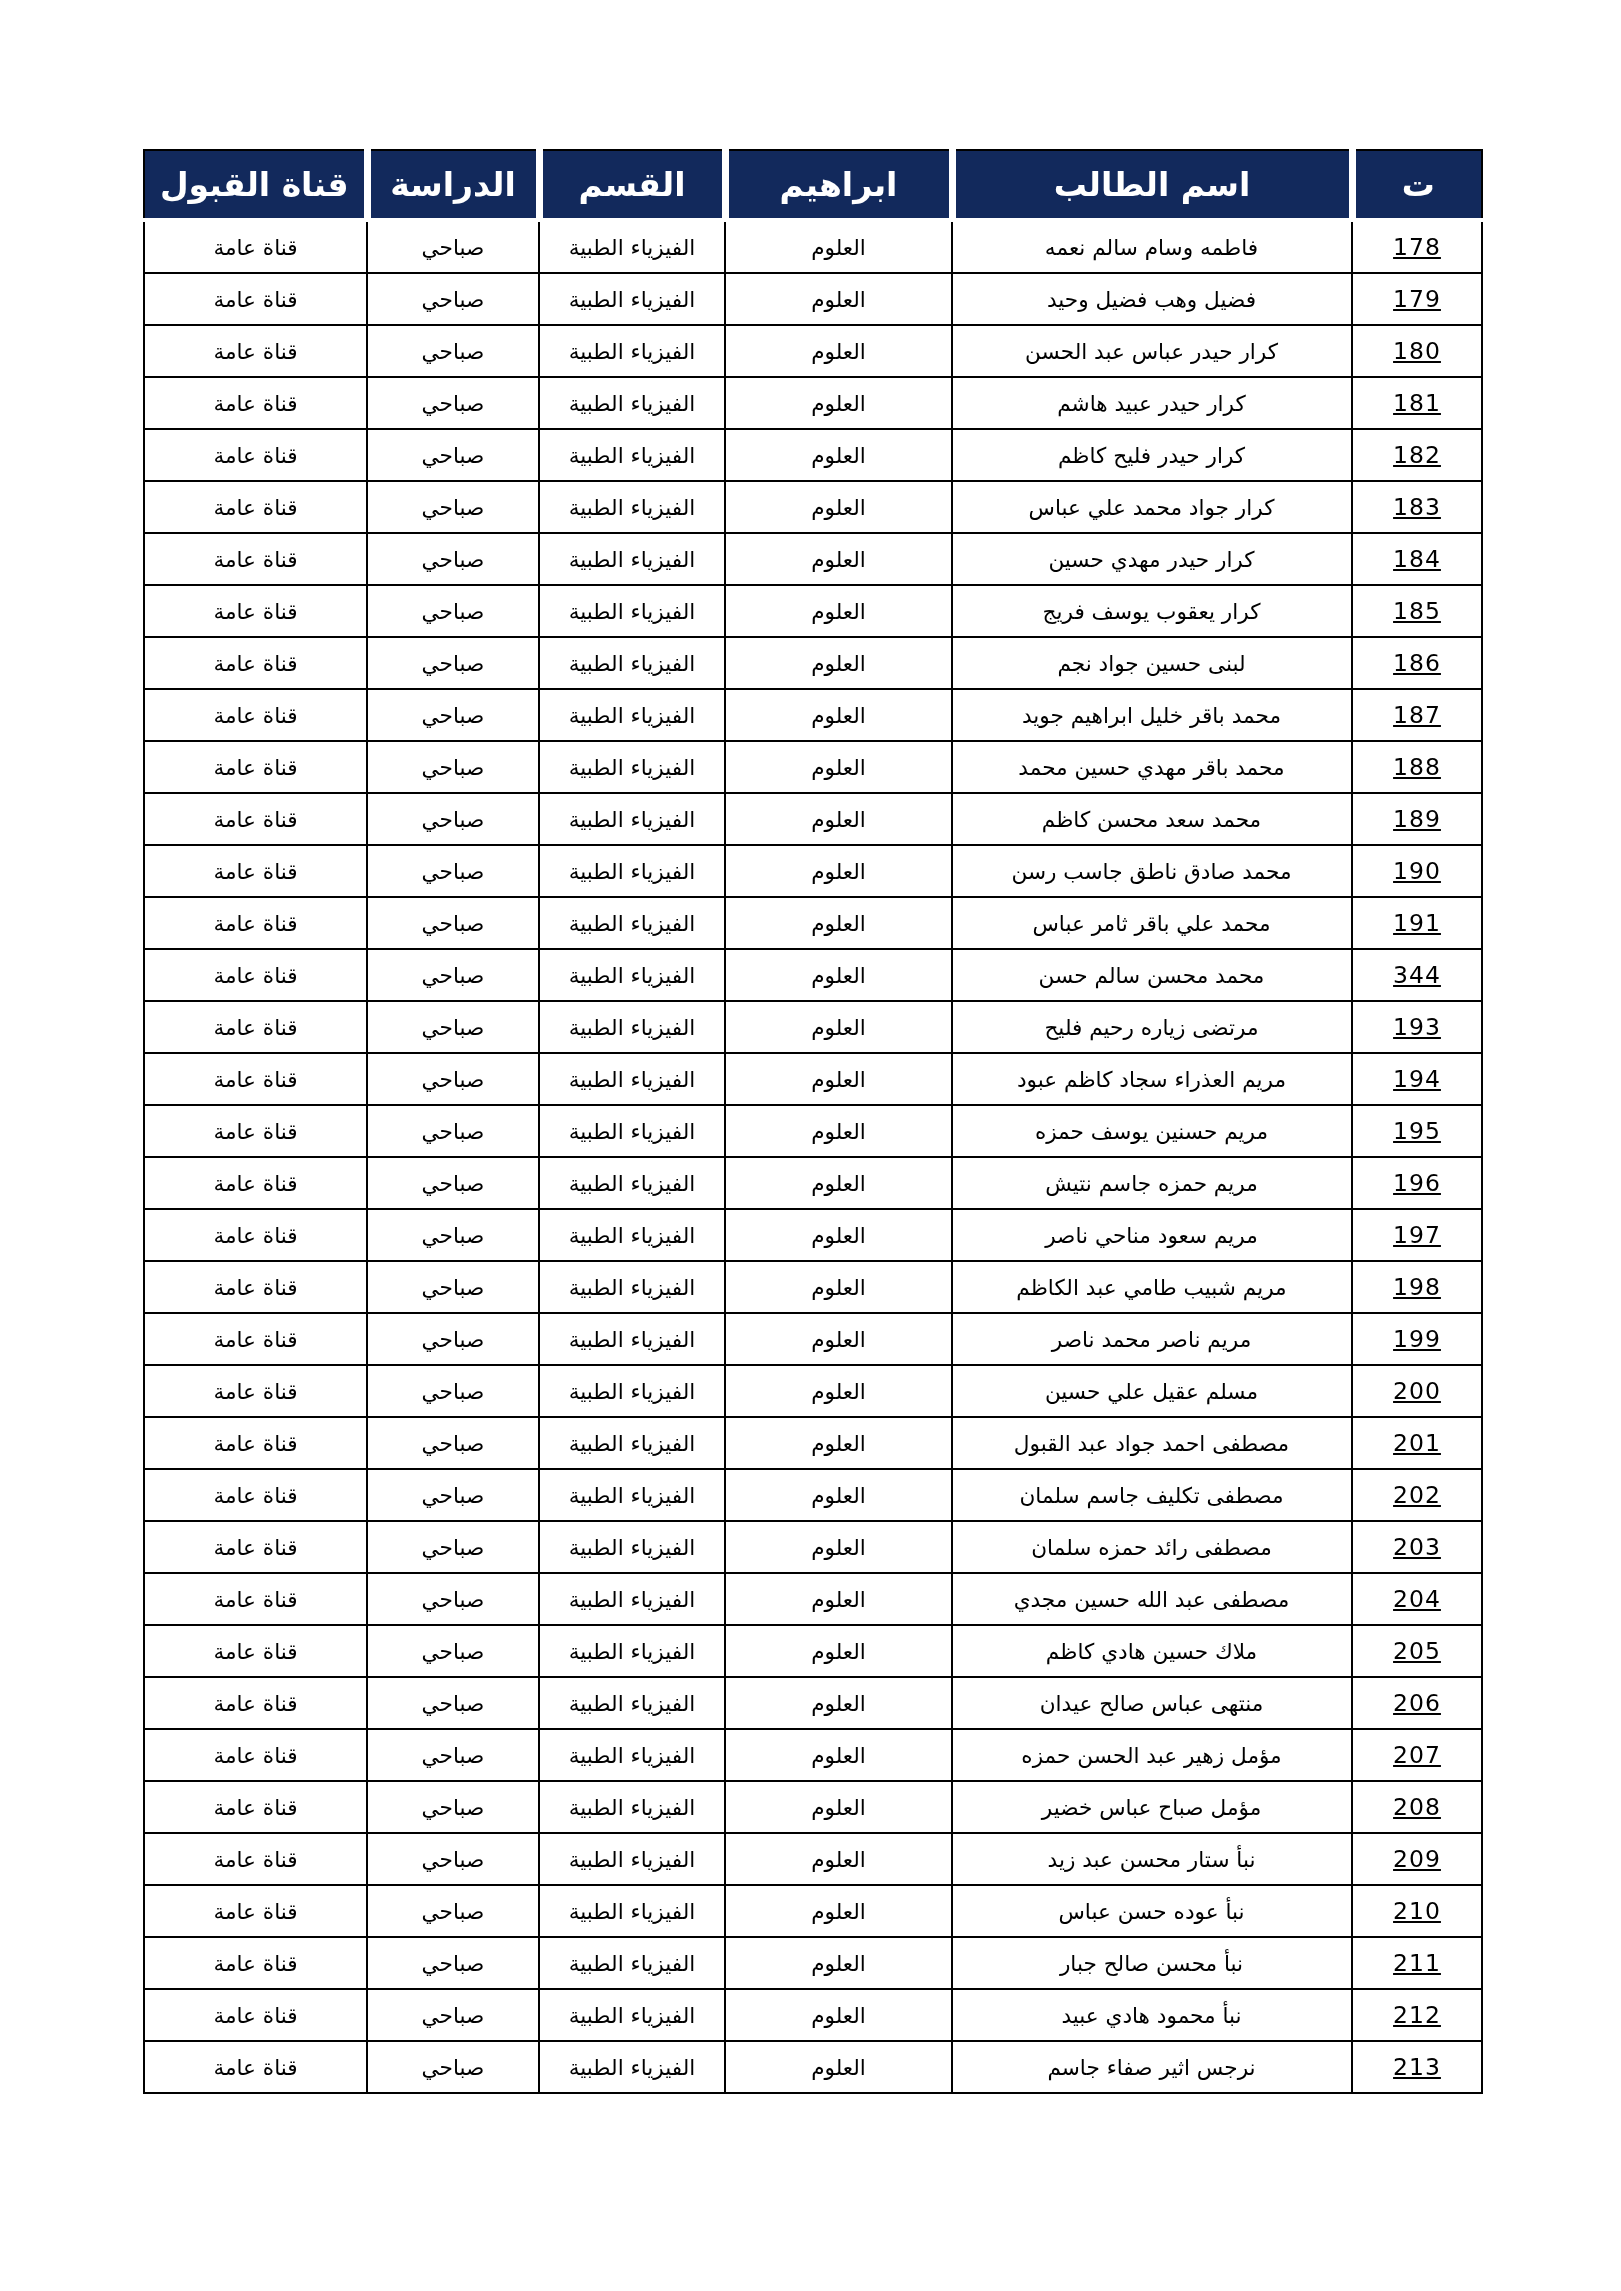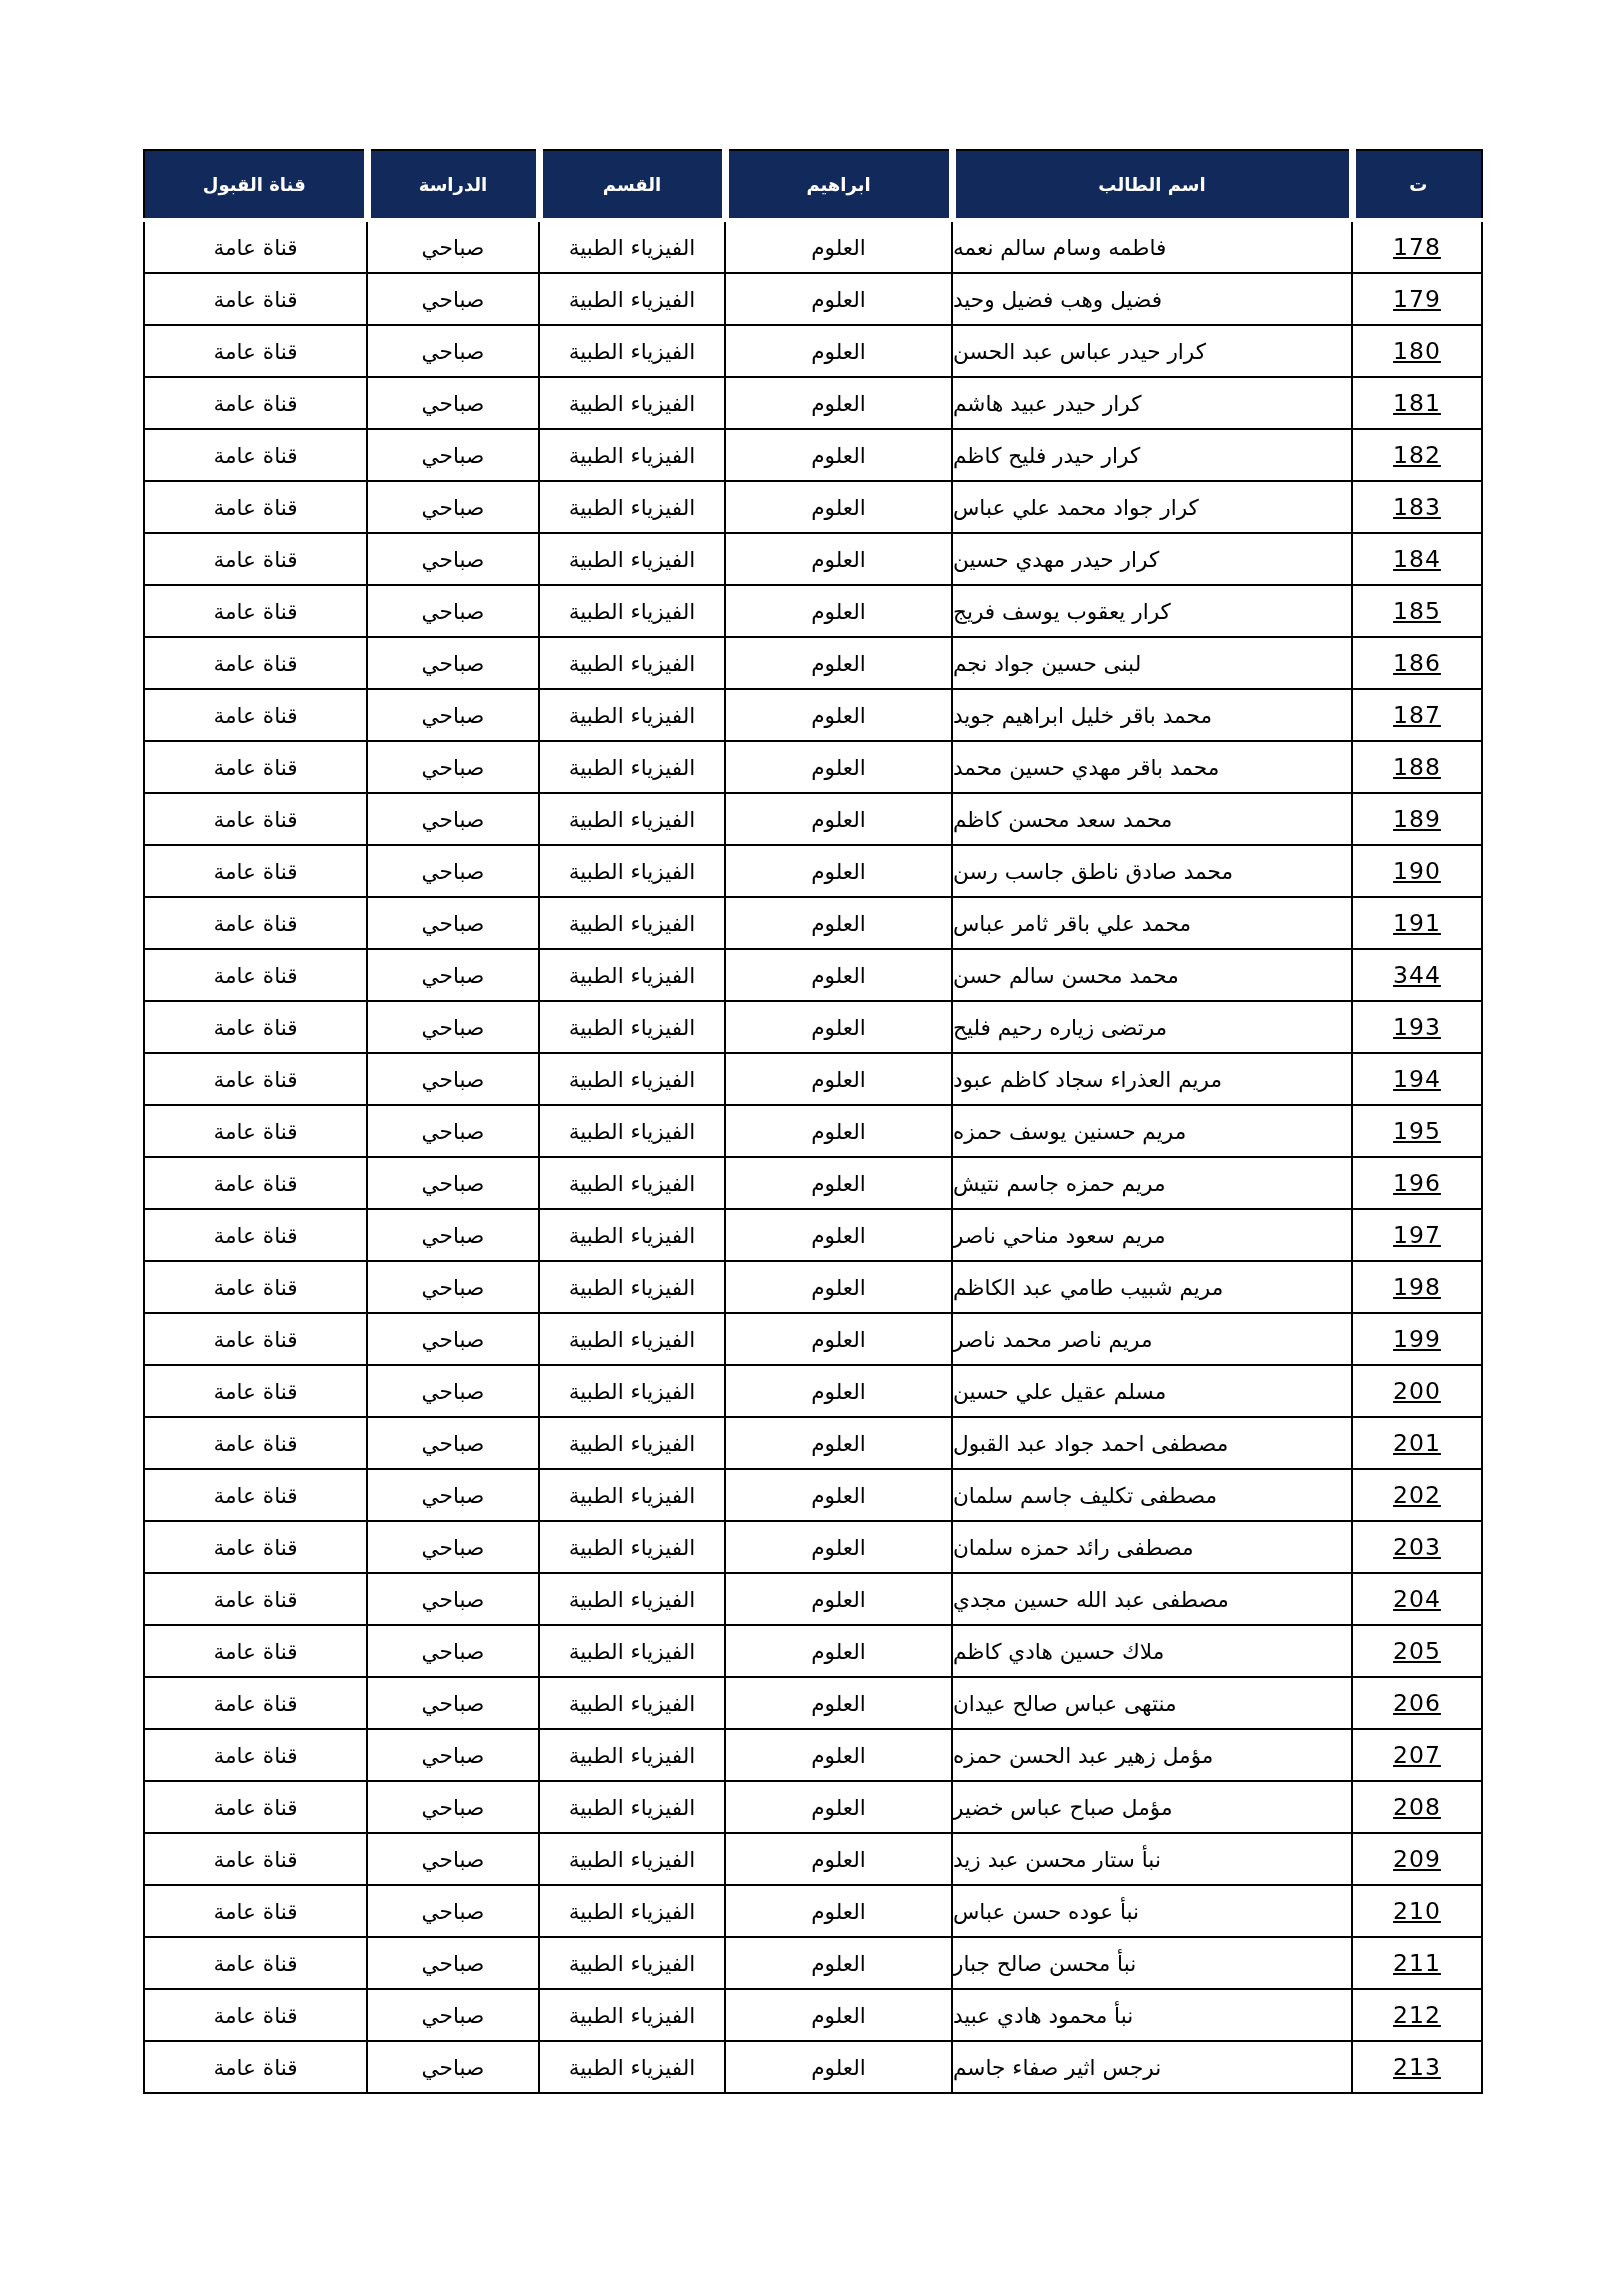--- a/index.html
+++ b/index.html
@@ -26,21 +26,21 @@
     top:149px;
     right:138px;
     width:1339px;
     border-collapse:collapse;
     table-layout:fixed;
     direction:rtl;
   }
   table.students th{
     background:var(--header-bg);
     color:var(--header-text);
-    font-size:18px;
+    font-size:33px;
     font-weight:bold;
     height:51px;
     padding:8px;
     text-align:center;
     vertical-align:middle;
     border-top:2.9px solid var(--border);
     border-bottom:4.9px solid #ffffff;
     border-left:7.8px solid #ffffff;
     border-right:7.8px solid #ffffff;
   }
@@ -53,21 +53,21 @@
     height:50px;
     padding:0;
     font-size:21.6px;
     color:#000000;
     text-align:center;
     vertical-align:middle;
     white-space:nowrap;
     overflow:hidden;
   }
   table.students td.col-no{ font-size:23.5px; letter-spacing:1px;text-decoration:underline; }
-  table.students td.col-name{ text-align:left; padding-right:1px;margin-left:20px; }
+  table.students td.col-name{ text-align:center; padding-right:1px;margin-left:20px; }
   col.c-no{ width:130px; }
   col.c-name{ width:400px; }
   col.c-college{ width:227px; }
   col.c-dept{ width:186px; }
   col.c-study{ width:172px; }
   col.c-channel{ width:223px; }
 </style>
 </head>
 <body>
 

